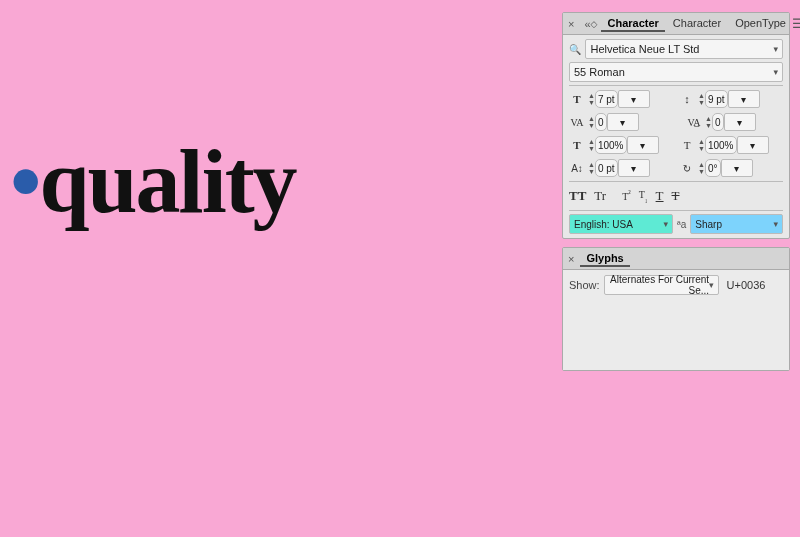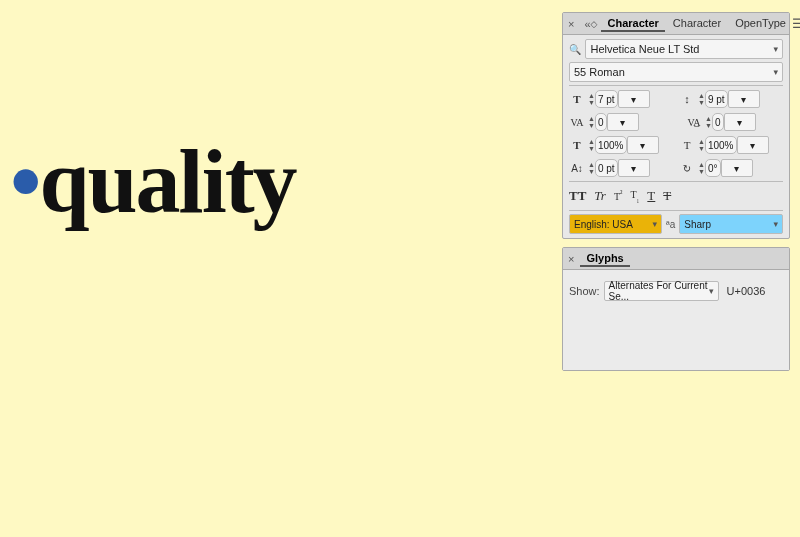--- a/index.html
+++ b/index.html
@@ -11,21 +11,21 @@
       overflow: hidden;
       position: relative;
     }
 
     
     .canvas-area {
       position: absolute;
       left: 0; top: 0;
       width: 800px;
       height: 537px;
-      background: #fef9c3;
+      background: #f9a8d4;
     }
 
     .canvas-text-quality {
       position: absolute;
       left: 10px;
       top: 130px;
       font-size: 90px;
       font-weight: 900;
       color: #111;
       letter-spacing: -2px;
@@ -243,30 +243,30 @@
     }
     .type-btn.bold { font-weight: bold; }
 
     
     .lang-row {
       display: flex;
       align-items: center;
       gap: 4px;
     }
     .lang-select {
-      background: #eab308;
+      background: #5eead4;
       border: 1px solid #bbb;
       border-radius: 2px;
       height: 20px;
       display: flex;
       align-items: center;
       justify-content: space-between;
       padding: 0 4px;
       font-size: 10px;
-      width: 93px;
+      width: 104px;
       cursor: pointer;
     }
     .aa-label {
       font-size: 10px;
       color: #555;
     }
     .aa-select {
       background: #7dd3fc;
       border: 1px solid #bbb;
       border-radius: 2px;
@@ -292,23 +292,24 @@
     .glyphs-titlebar {
       background: #d4d4d4;
       border-bottom: 1px solid #aaa;
       display: flex;
       align-items: center;
       padding: 3px 5px;
       height: 22px;
     }
 
     .glyphs-body {
-      padding: 11px 6px;
+      padding: 5px 6px;
       background: #ebebeb;
       height: 100px;
+      text-align: right;
     }
 
     .glyphs-show-row {
       display: flex;
       align-items: center;
       gap: 4px;
     }
     .glyphs-show-label {
       font-size: 11px;
       color: #444;
@@ -502,22 +503,22 @@
             </div>
             <div class="param-dropdown">▾</div>
           </div>
         </div>
       </div>
 
       <hr class="divider-line">
 
       <div class="type-buttons-row">
         <span class="type-btn bold">TT</span>
-        <span class="type-btn" style="font-style:italic;">Tr</span>
-        <span class="type-btn" style="font-size:10px;">T<sup style="font-size:8px;">²</sup></span>
+        <span class="type-btn" style="">Tr</span>
+        <span class="type-btn" style="font-size:10px;margin-left:8px;">T<sup style="font-size:8px;">²</sup></span>
         <span class="type-btn" style="font-size:10px;">T<sub style="font-size:8px;">₁</sub></span>
         <span class="type-btn" style="text-decoration:underline;">T</span>
         <span class="type-btn" style="text-decoration:line-through;">T</span>
       </div>
 
       <hr class="divider-line">
 
       <div class="lang-row">
         <div class="lang-select">
           <span>English: USA</span>

